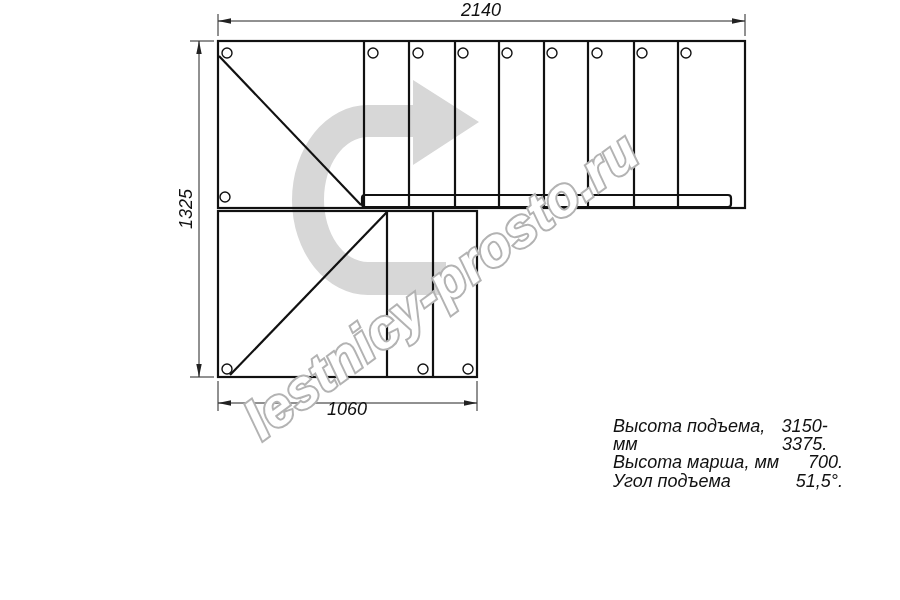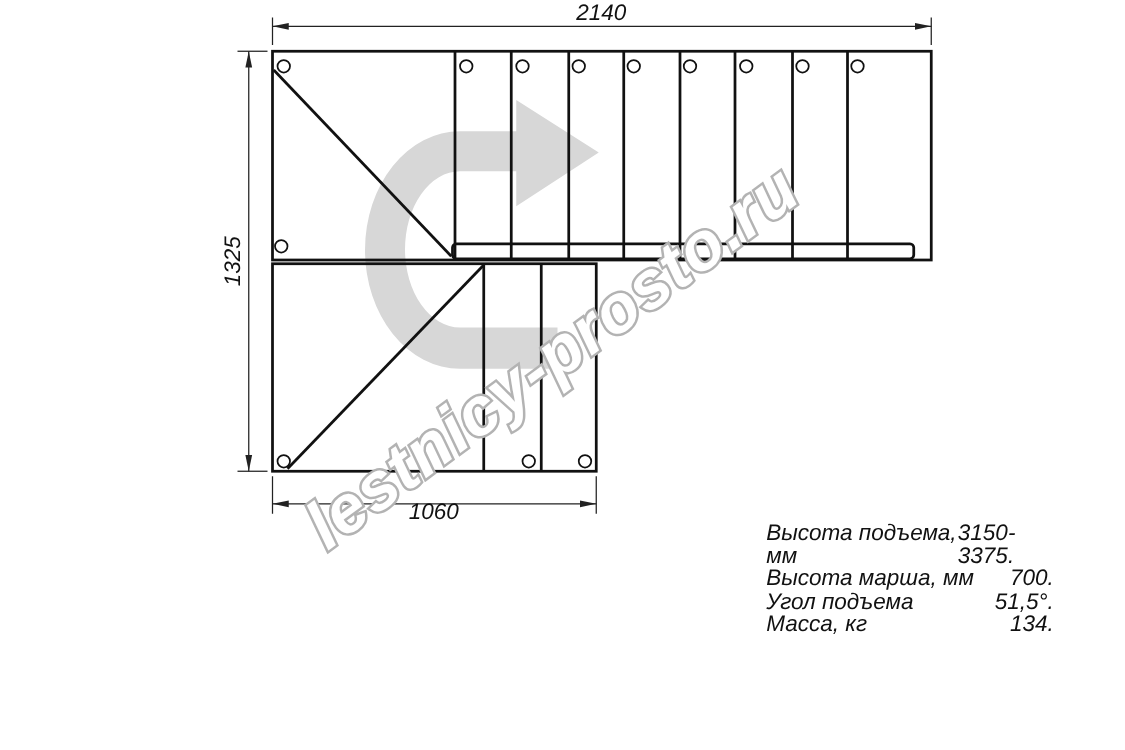--- a/index.html
+++ b/index.html
@@ -26,21 +26,21 @@
   .dim-bottom { left: 307px; top: 399px; width: 80px; text-align: center; }
   .specs {
     position: absolute;
     left: 613px; top: 417px; width: 230px;
     font-style: italic;
     font-size: 18px;
     color: #111111;
   }
   .spec-row { display: flex; justify-content: space-between; line-height: 18.2px; }
   .spec-label { text-align: left; }
-  .spec-value { text-align: left; }
+  .spec-value { text-align: center; }
   .wm-text {
     font-family: "Liberation Sans", sans-serif;
     font-weight: bold;
     font-style: italic;
     font-size: 54px;
     letter-spacing: 1px;
     paint-order: stroke fill;
   }
 </style>
 </head>
@@ -140,19 +140,15 @@
       <span class="spec-value">3150-3375.</span>
     </div>
     <div class="spec-row">
       <span class="spec-label">Высота марша, мм</span>
       <span class="spec-value">700.</span>
     </div>
     <div class="spec-row">
       <span class="spec-label">Угол подъема</span>
       <span class="spec-value">51,5°.</span>
     </div>
-    <div class="spec-row">
-      <span class="spec-label">Масса, кг</span>
-      <span class="spec-value">134.</span>
-    </div>
   </div>
 
 </div>
 
 </body></html>

